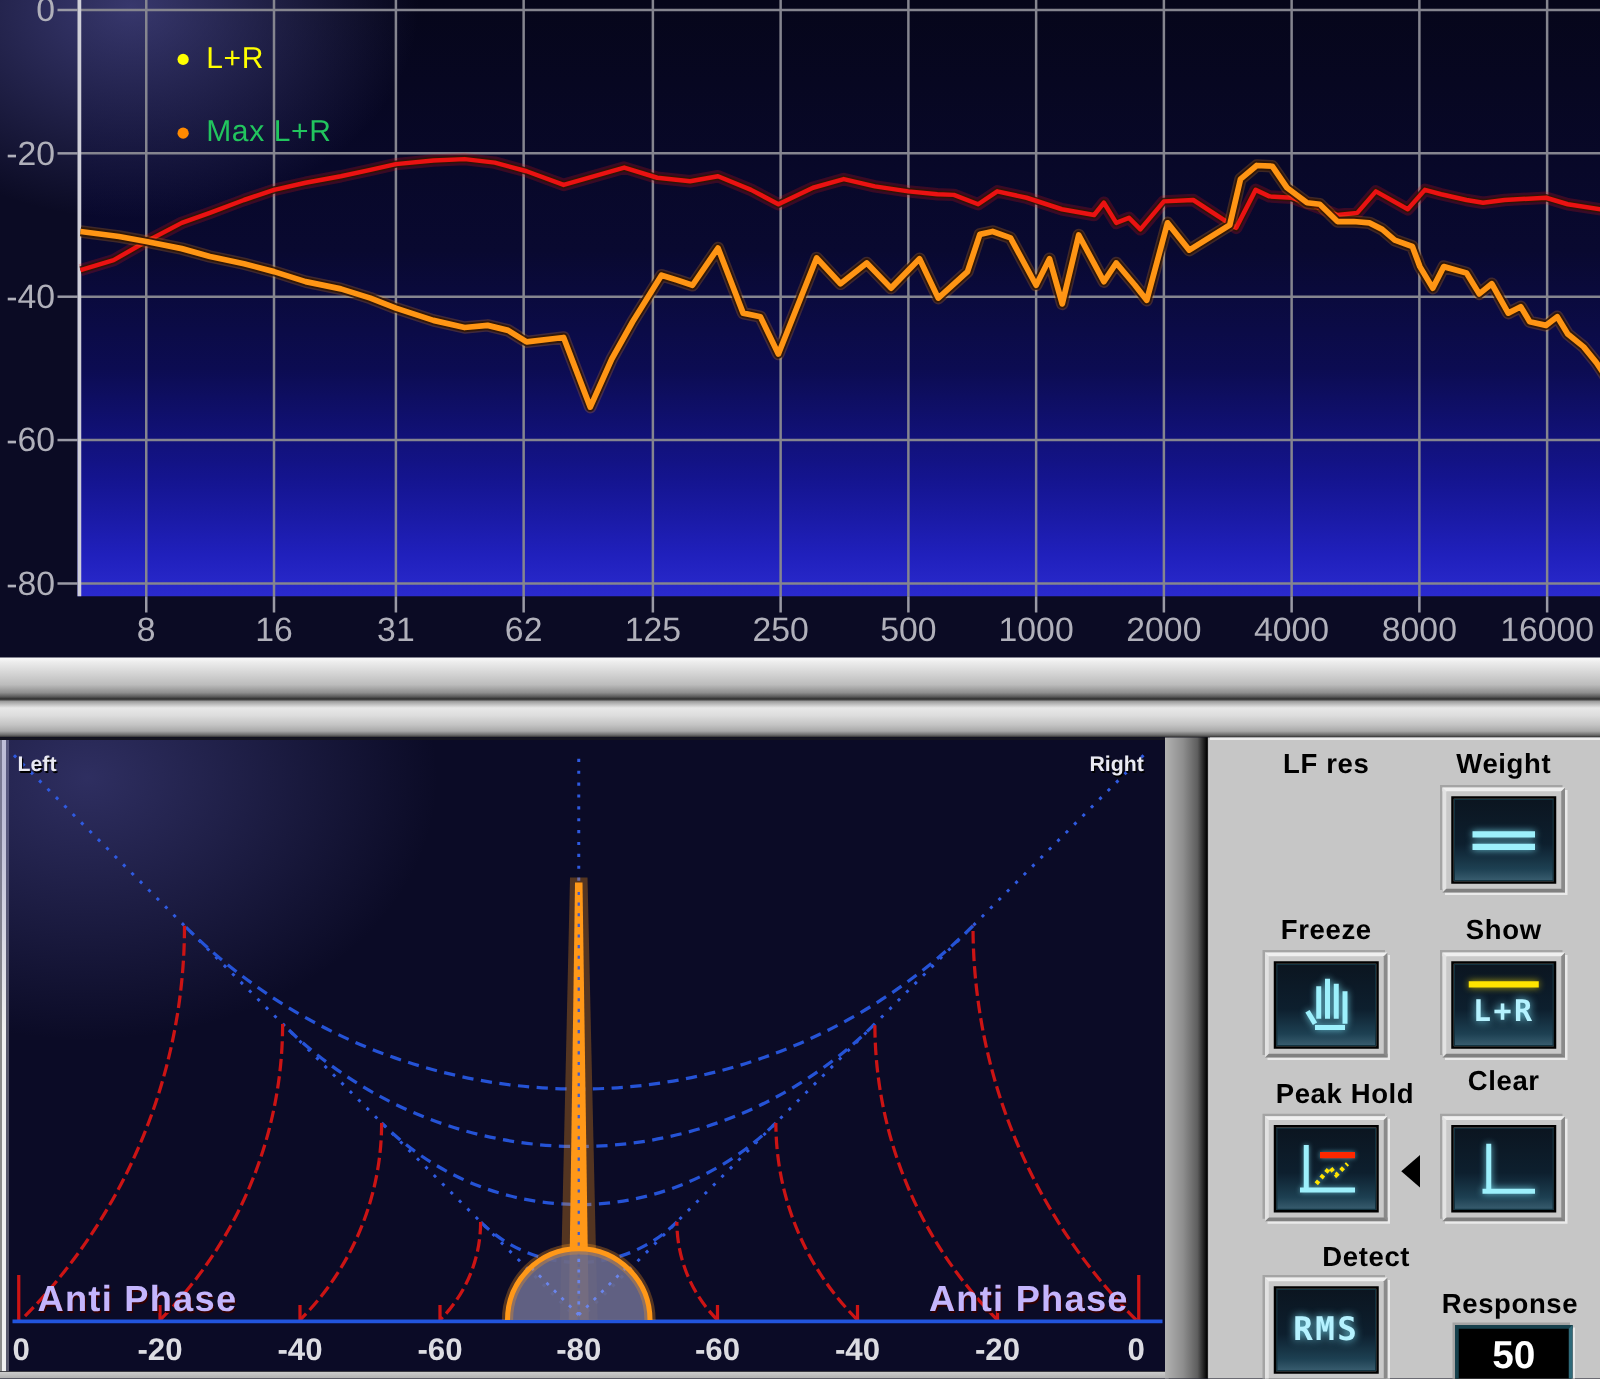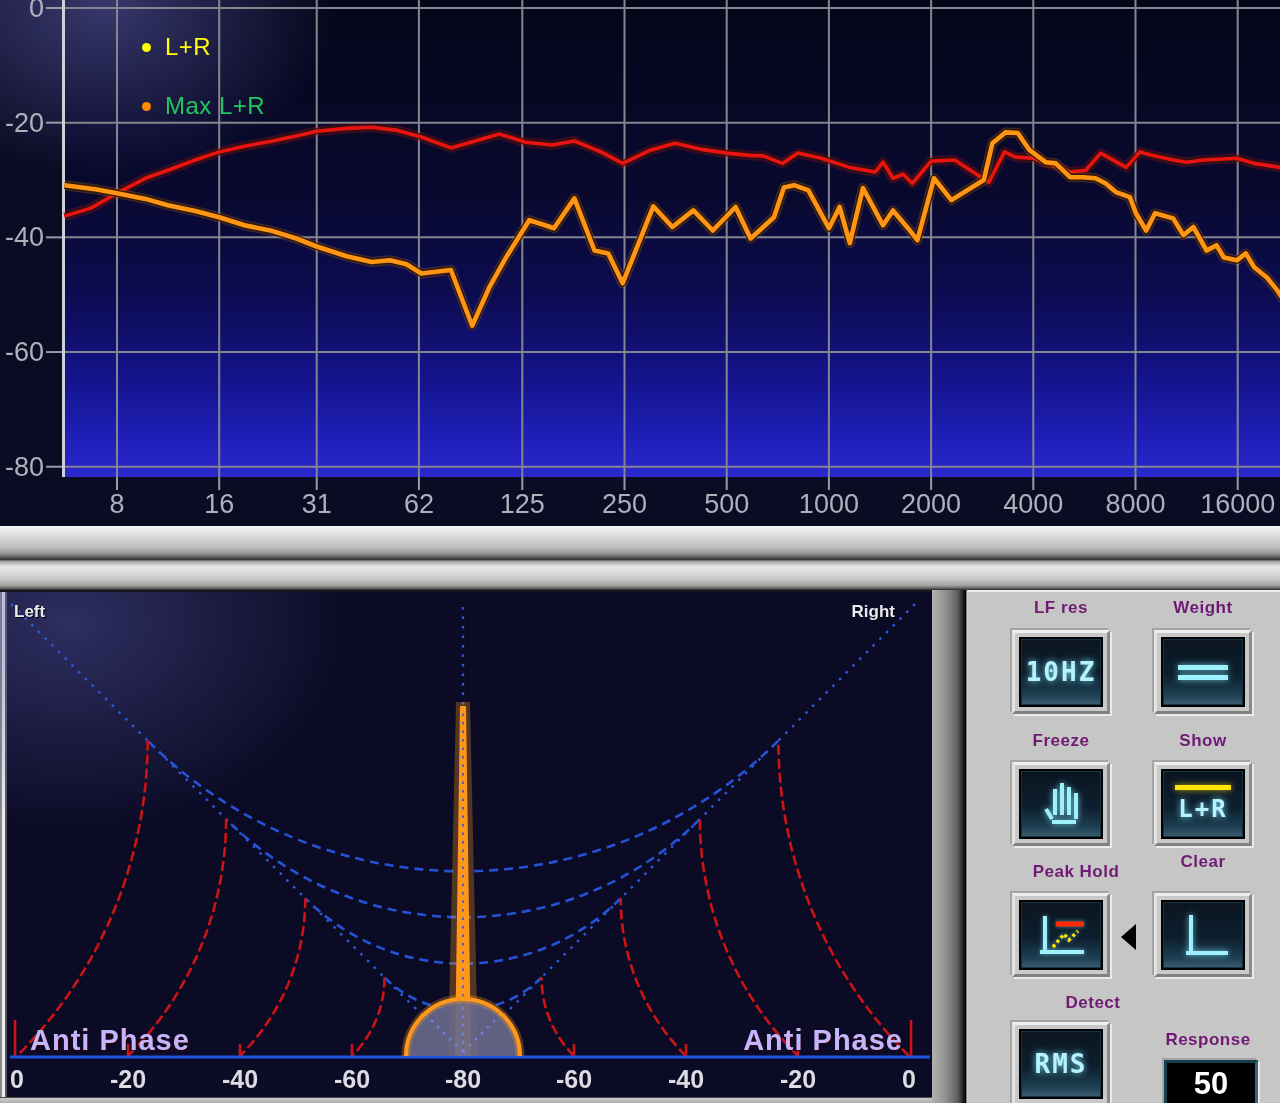--- a/index.html
+++ b/index.html
@@ -28,21 +28,21 @@
     text-shadow:1px 1px 0 #000;}
   .antiphase{position:absolute;color:#c4b5fd;font-size:29px;font-weight:bold;
     letter-spacing:1px;text-shadow:1px 1px 0 #300;}
   .gonio-bottomstrip{position:absolute;left:0;bottom:0;width:100%;height:6px;
     background:linear-gradient(180deg,#4a4a4a 0 1px,#cacaca 1px,#aeaeae 100%);}
   
   .ctrl-strip{position:absolute;left:932px;top:590px;width:36px;height:513px;
     background:linear-gradient(90deg,#b2b2b2 0%,#8e8e8e 40%,#5e5e5e 72%,#111 90%,#000 94%,#d6d6d6 97%,#c6c6c6 100%);}
   .controls{position:absolute;left:968px;top:590px;width:312px;height:513px;background:#c6c6c6;
     border-top:2px solid #eee;}
-  .ctl-label{position:absolute;color:#701a75;font-size:17px;font-weight:bold;
+  .ctl-label{position:absolute;color:#000000;font-size:22px;font-weight:bold;
     letter-spacing:.5px;text-align:center;white-space:nowrap;transform:translateX(-50%);}
   .ctl-btn{position:absolute;width:98px;height:84px;background:#c9c9c9;padding:4px;
     border-top:3px solid #efefef;border-left:3px solid #e2e2e2;
     border-right:3px solid #8a8a8a;border-bottom:3px solid #808080;
     box-shadow:-2px -2px 0 #a4a4a4,2px 2px 0 #eaeaea;}
   .screen{width:100%;height:100%;border:2px solid #000;display:flex;flex-direction:column;
     align-items:center;justify-content:center;gap:5px;
     background:linear-gradient(180deg,#0b1520 0%,#0d1f2e 55%,#1d4052 85%,#3a5e70 100%);
     box-shadow:inset 0 0 0 1px #123340;}
   .lcd-text{color:#b5f2ff;font-size:26px;font-weight:bold;letter-spacing:2px;
@@ -220,36 +220,31 @@
           <text x="240" y="496">-40</text>
           <text x="352" y="496">-60</text>
           <text x="463" y="496">-80</text>
           <text x="574" y="496">-60</text>
           <text x="686" y="496">-40</text>
           <text x="798" y="496">-20</text>
           <text x="909" y="496">0</text>
         </g>
       </svg>
     <span class="corner-label" style="left:14px;top:12px;">Left</span>
-    <span class="corner-label" style="right:40px;top:12px;">Right</span>
+    <span class="corner-label" style="right:20px;top:12px;">Right</span>
     <span class="antiphase" style="left:30px;top:434px;">Anti Phase</span>
     <span class="antiphase" style="right:32px;top:434px;">Anti Phase</span>
     <div class="gonio-bottomstrip"></div>
   </div>
 
   <div class="ctrl-strip"></div>
   <div class="controls">
 
     <span class="ctl-label" style="left:93px;top:6px;">LF res</span>
     <span class="ctl-label" style="left:235px;top:6px;">Weight</span>
-    <div class="ctl-btn" style="left:44px;top:38px;">
-      <div class="screen">
-          <span class="lcd-text">10HZ</span>
-        </div>
-    </div>
     <div class="ctl-btn" style="left:186px;top:38px;">
       <div class="screen">
         <div class="hline" style="width:50px;"></div>
         <div class="hline" style="width:50px;"></div>
       </div>
     </div>
 
     <span class="ctl-label" style="left:93px;top:139px;">Freeze</span>
     <span class="ctl-label" style="left:235px;top:139px;">Show</span>
     <div class="ctl-btn" style="left:44px;top:170px;">

